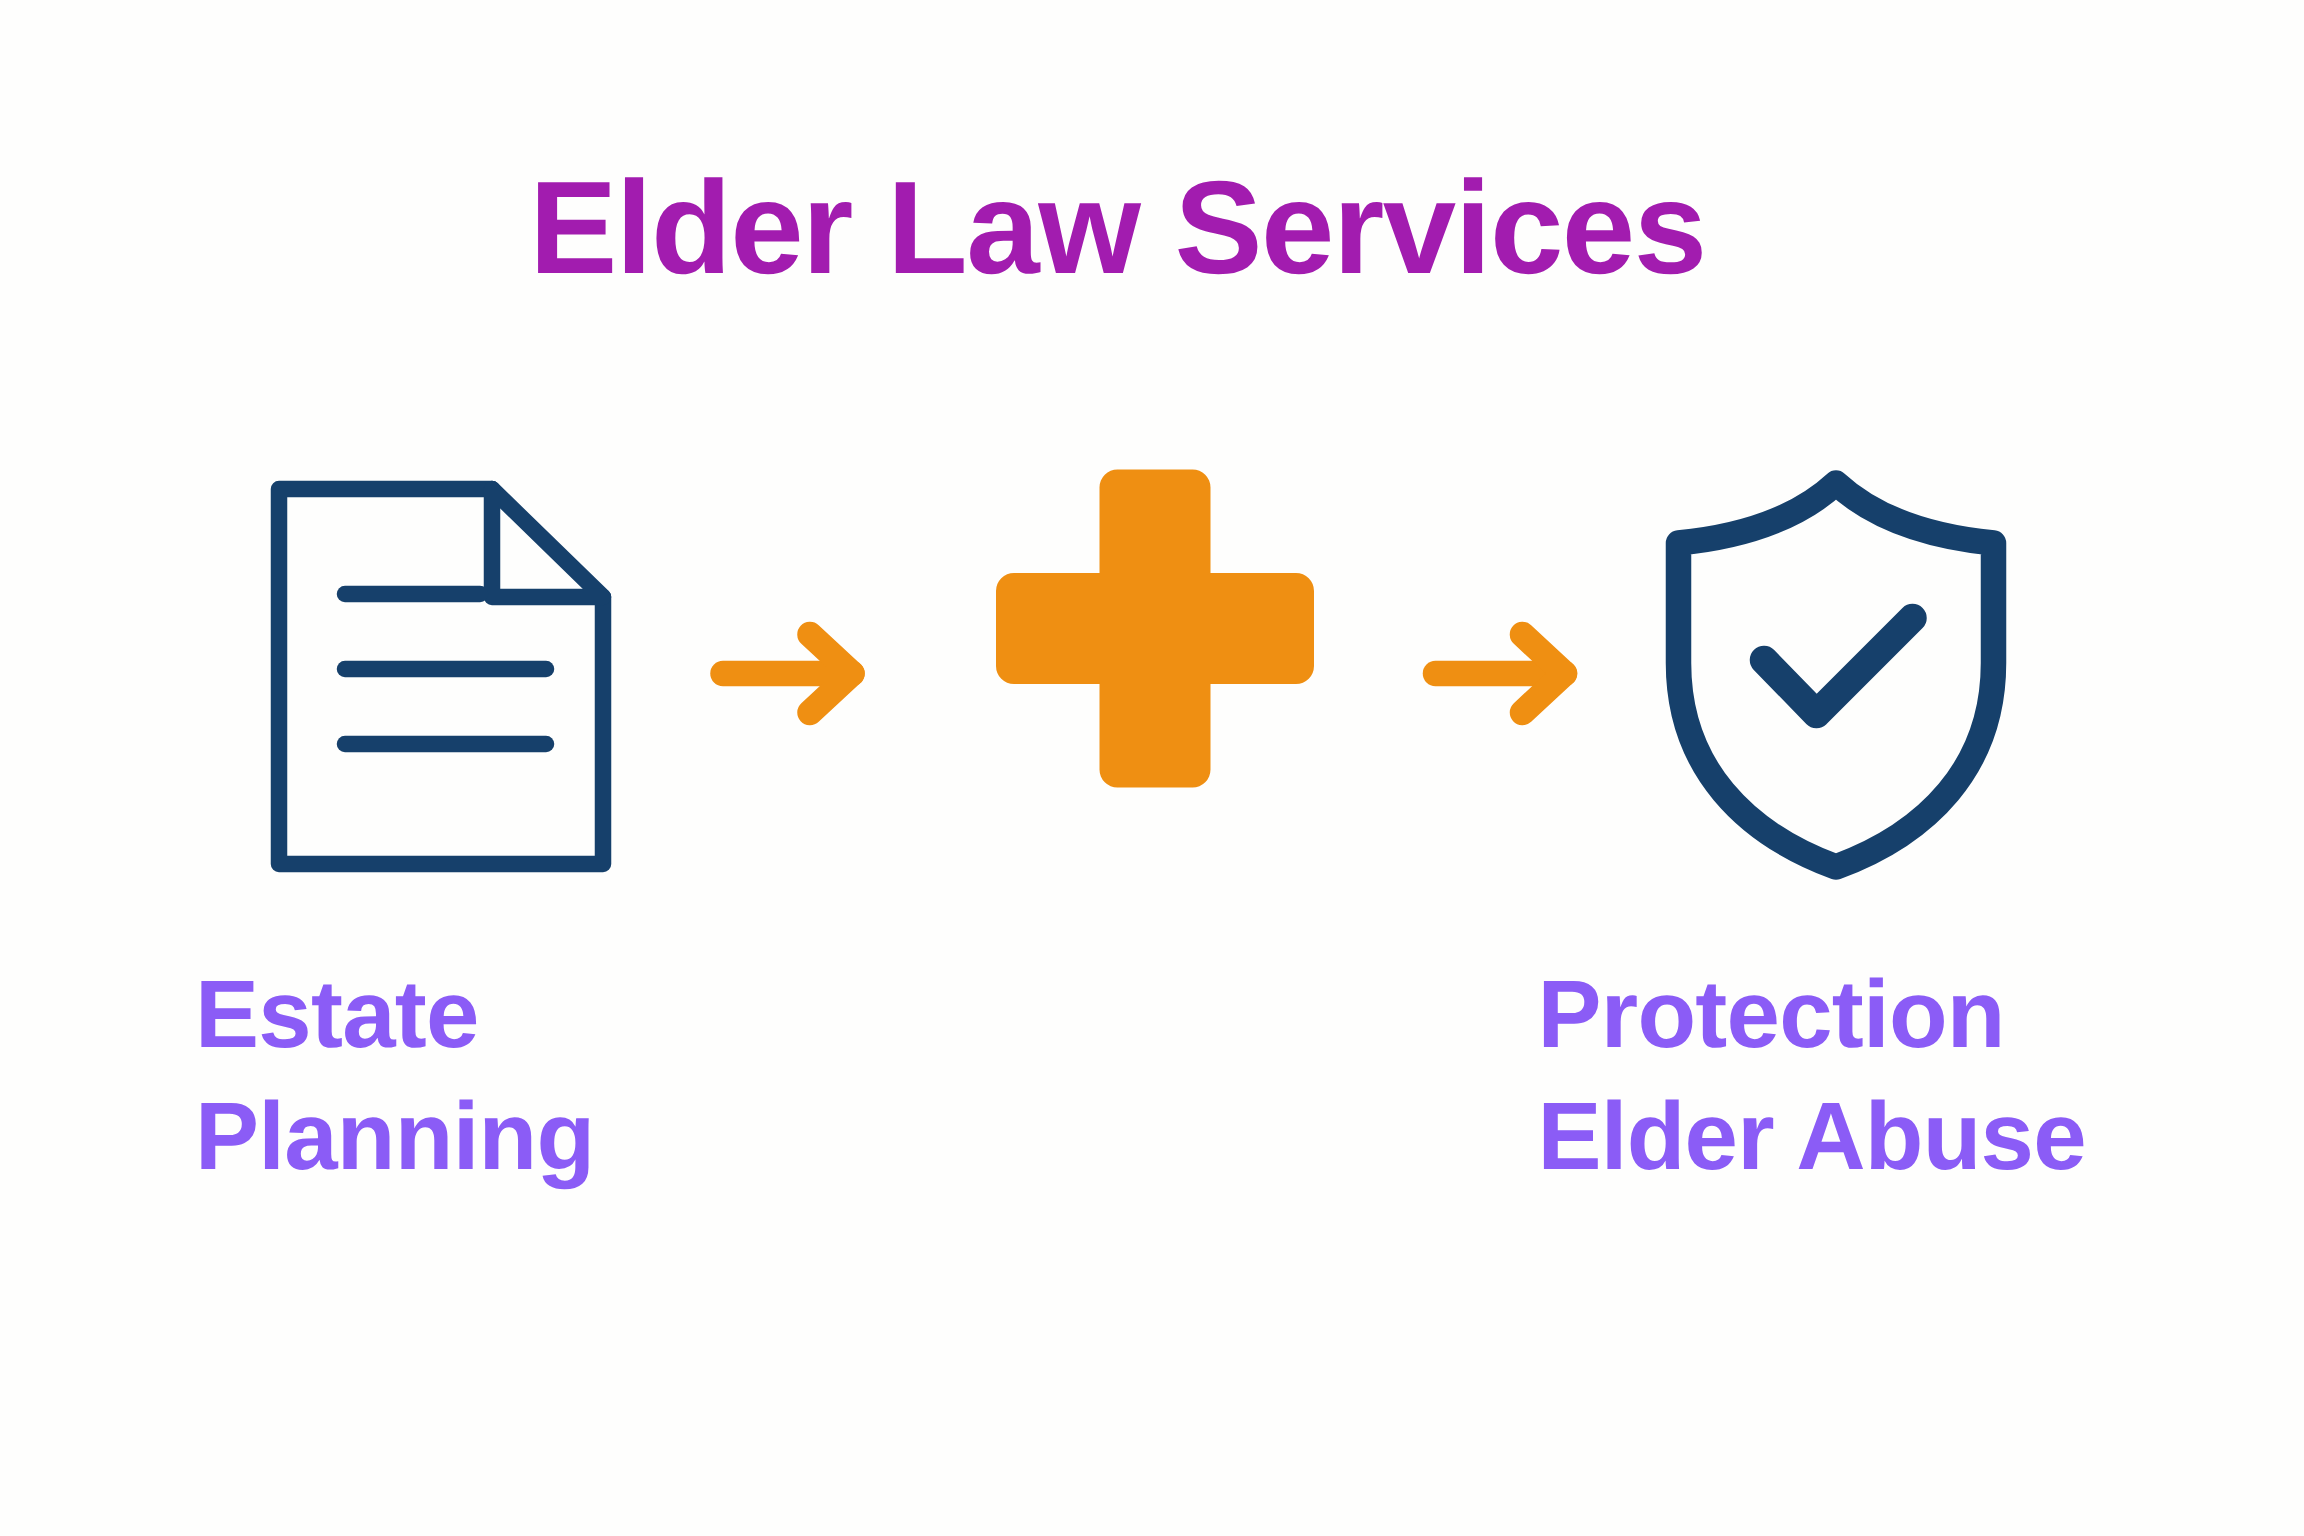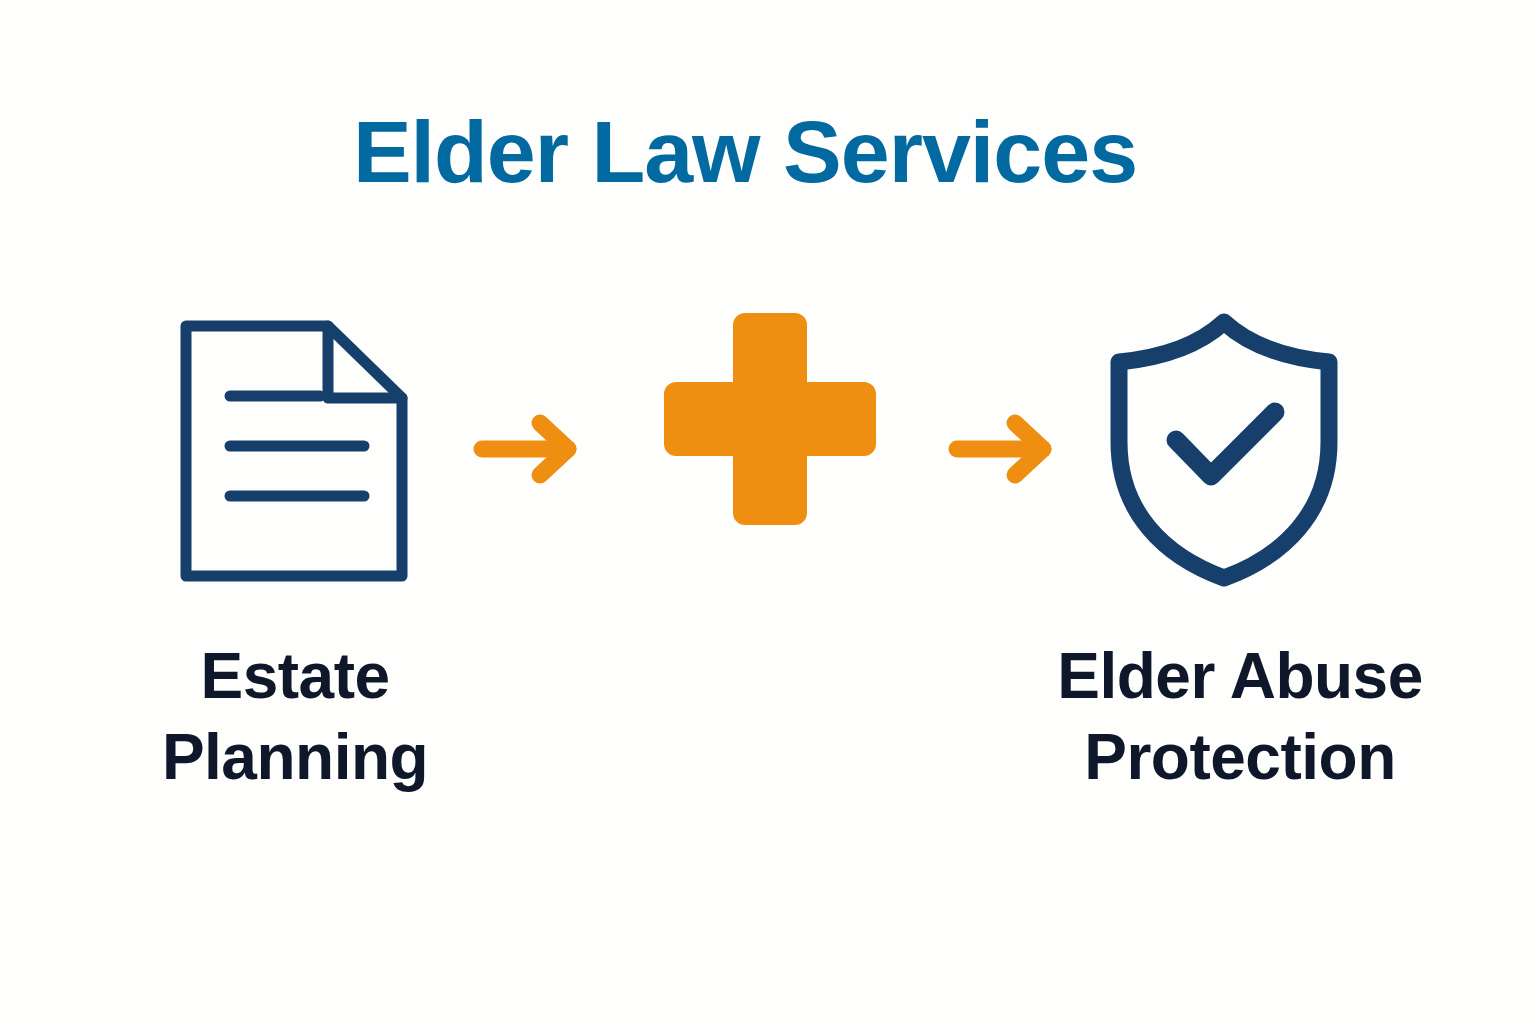--- a/index.html
+++ b/index.html
@@ -25,21 +25,21 @@
   
   .title {
     position: absolute;
     left: 0;
     top: 108px;
     width: 1490px;
     text-align: center;
     font-size: 88px;
     font-weight: bold;
     letter-spacing: -1px;
-    color: #0369a1;
+    color: #a21caf;
     line-height: 1.0;
     white-space: nowrap;
   }
 
   
   .flow {
     position: absolute;
     left: 0;
     top: 300px;
     width: 1536px;
@@ -70,25 +70,24 @@
   .labels {
     position: absolute;
     left: 0;
     top: 636px;
     width: 1536px;
     height: 210px;
   }
   .label {
     position: absolute;
     top: 0;
-    text-align: center;
     font-size: 64px;
     font-weight: bold;
     letter-spacing: -0.5px;
-    color: #0f172a;
+    color: #8b5cf6;
     line-height: 1.26;
   }
   .label span { display: block; white-space: nowrap; }
 
   .label-1 { left: 130px;  width: 330px; }
   .label-2 { left: 525px;  width: 470px; }
   .label-3 { left: 1025px; width: 430px; }
 </style>
 </head>
 <body>
@@ -174,19 +173,19 @@
 
     <div class="label label-1">
       <span>Estate</span>
       <span>Planning</span>
     </div>
 
     <div class="label label-2">
     </div>
 
     <div class="label label-3">
+      <span>Protection</span>
       <span>Elder Abuse</span>
-      <span>Protection</span>
     </div>
 
   </div>
 
 </div>
 
 </body></html>

